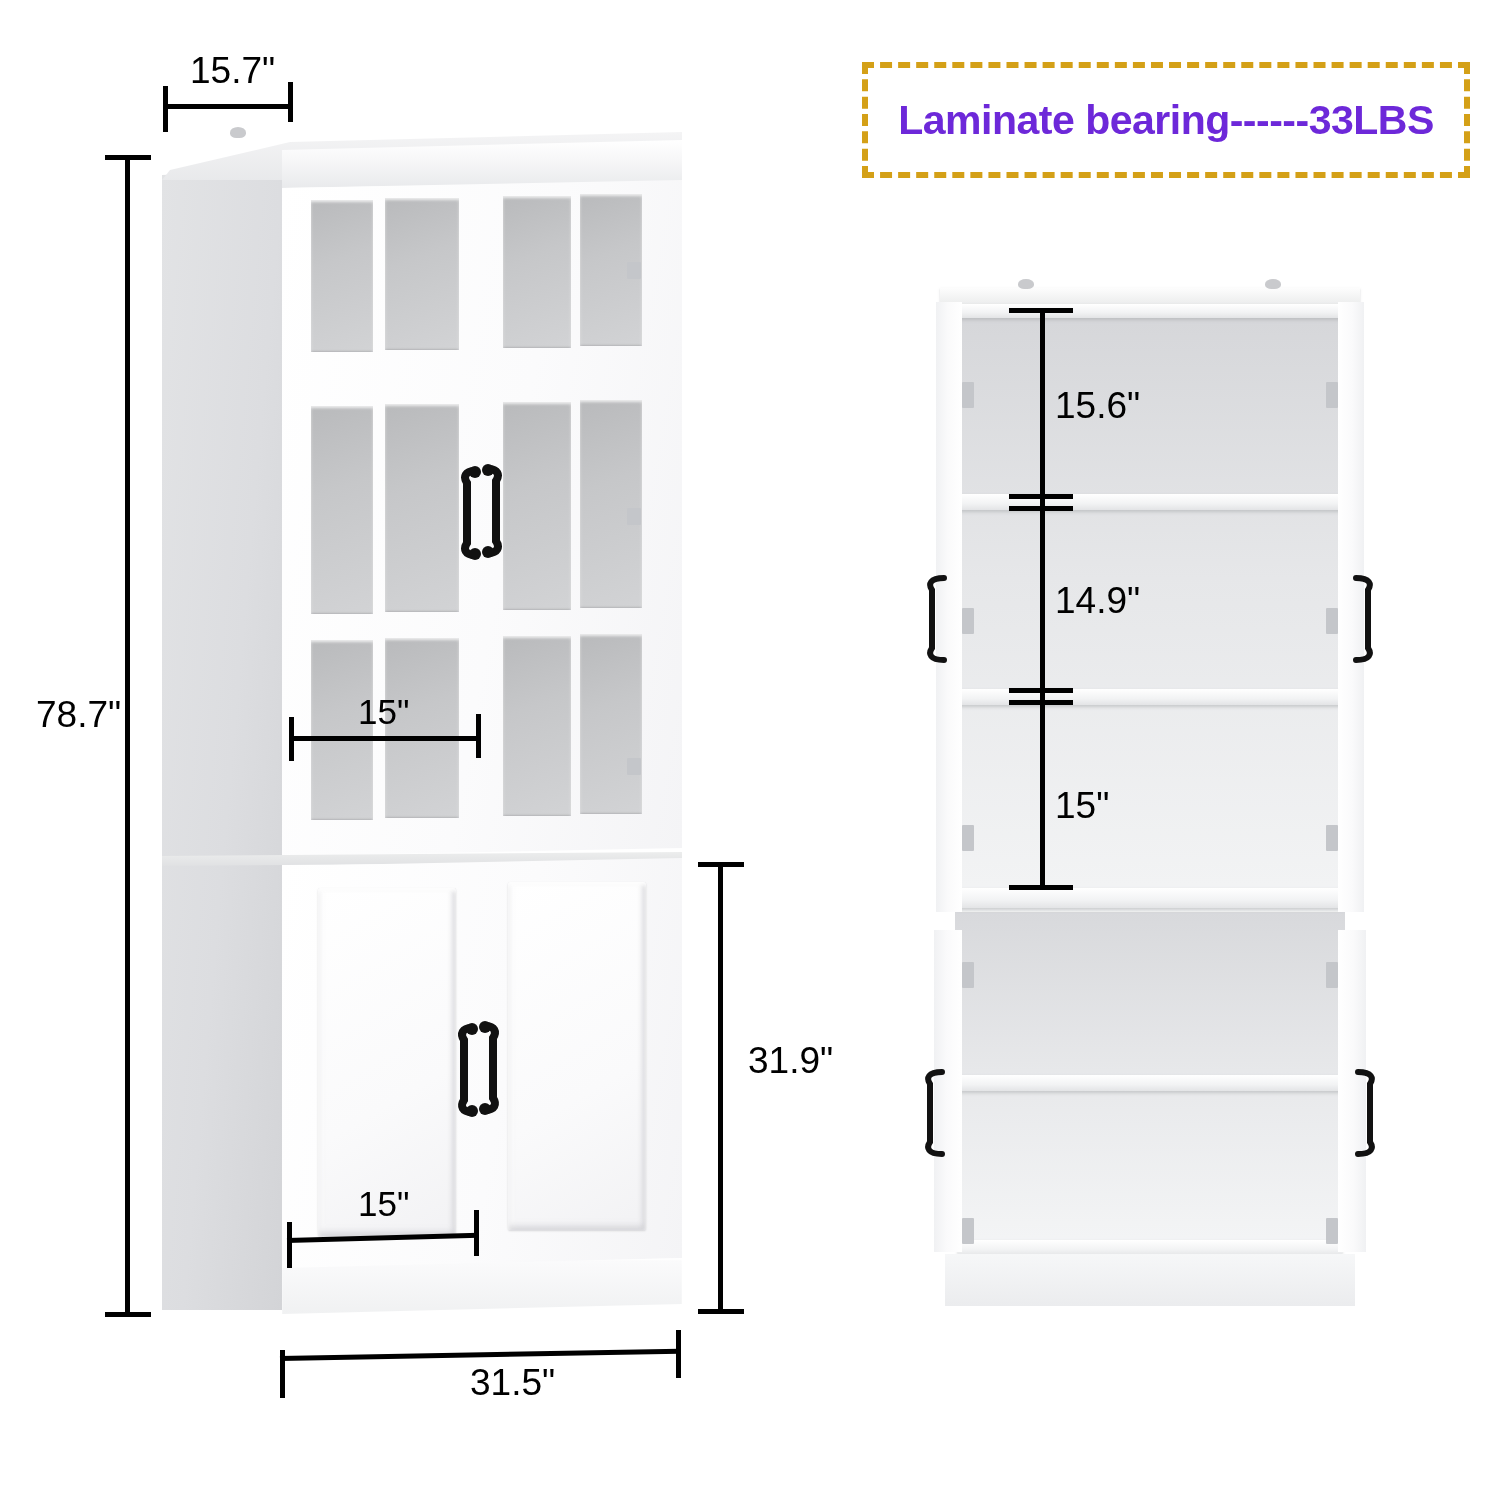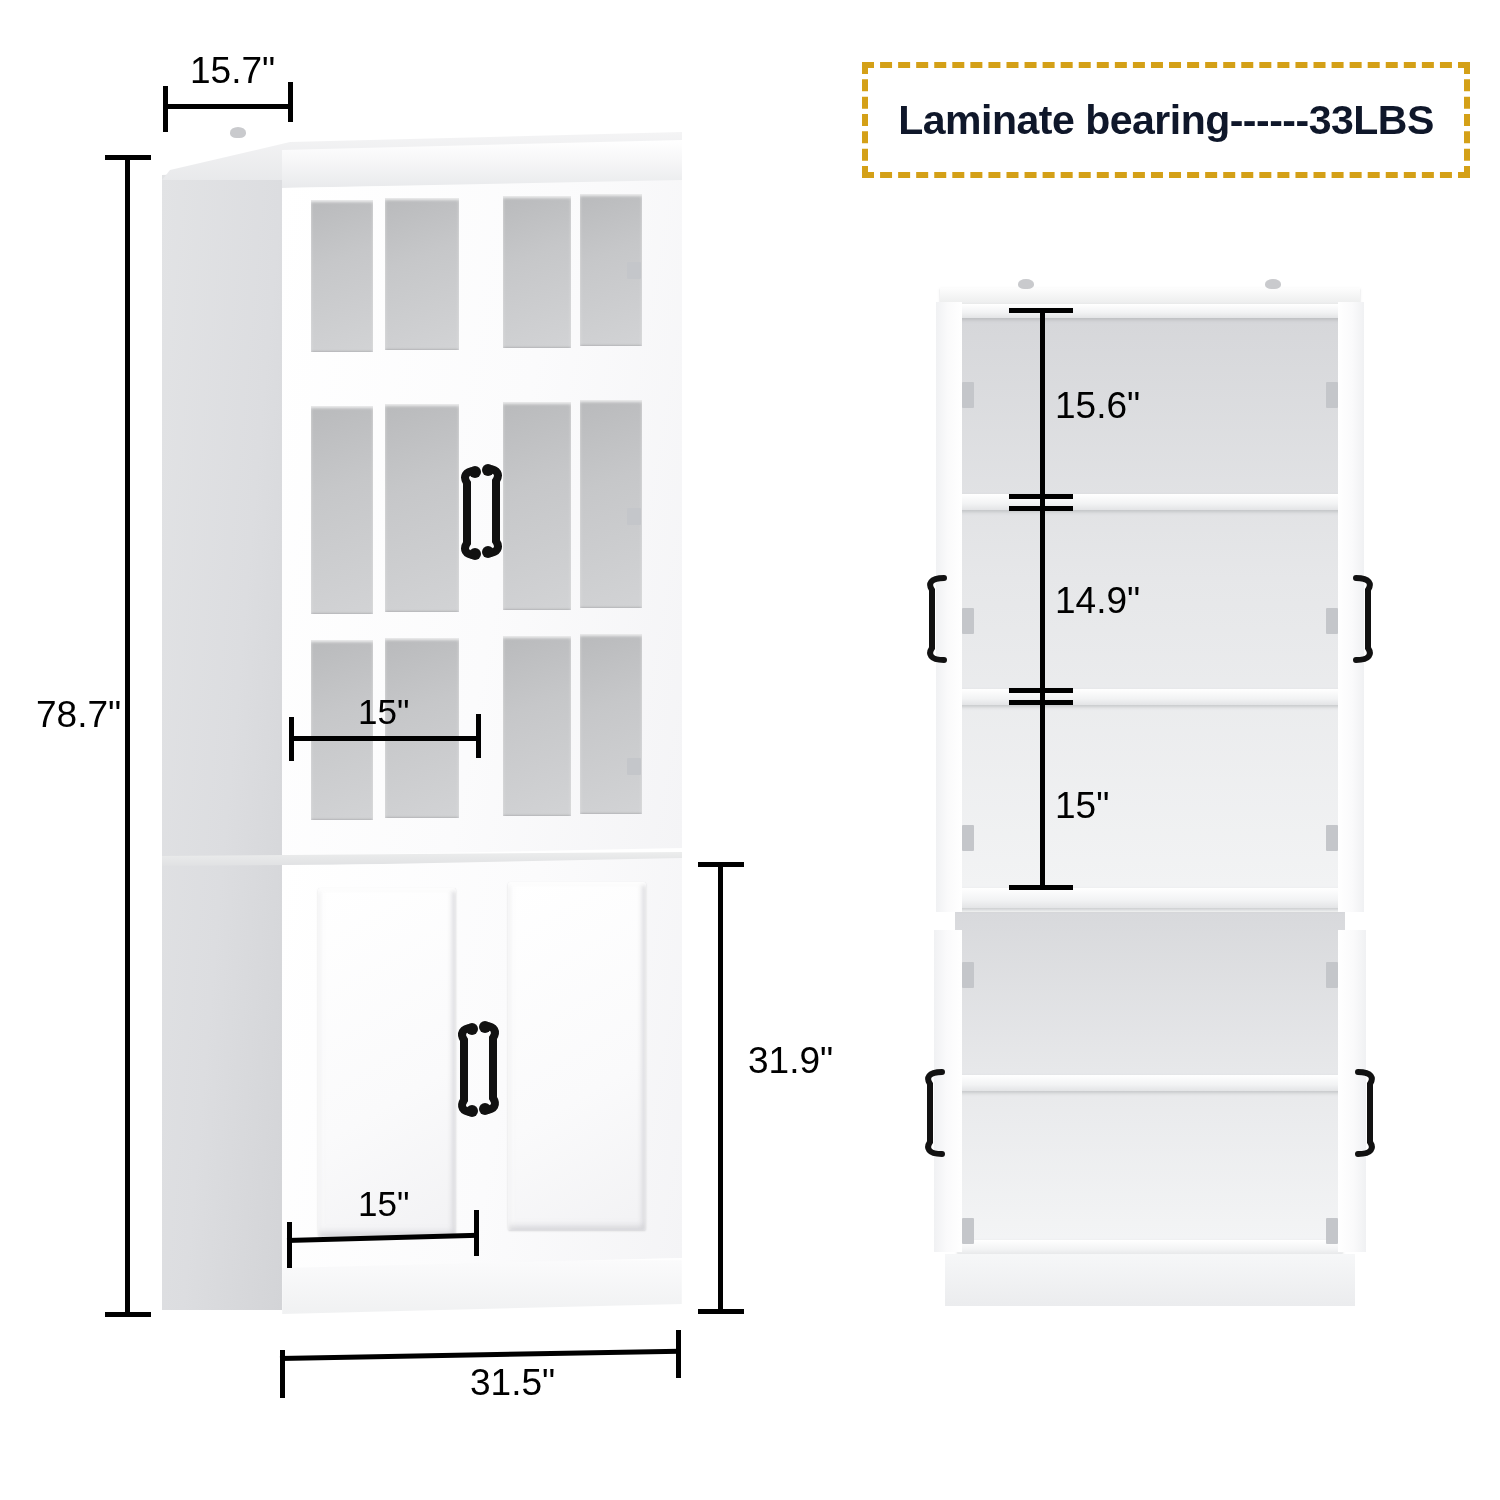--- a/index.html
+++ b/index.html
@@ -56,21 +56,21 @@
     height: 116px;
     border: 6px dashed #d4a017;
     box-sizing: border-box;
     display: flex;
     align-items: center;
     justify-content: center;
   }
   #banner-text {
     font-size: 41px;
     font-weight: 700;
-    color: #0f172a;
+    color: #6d28d9;
     letter-spacing: -0.5px;
   }
 
   
   .panel-white {
     position: absolute;
     background: #fdfdfd;
   }
   .glass-pane {
     position: absolute;

